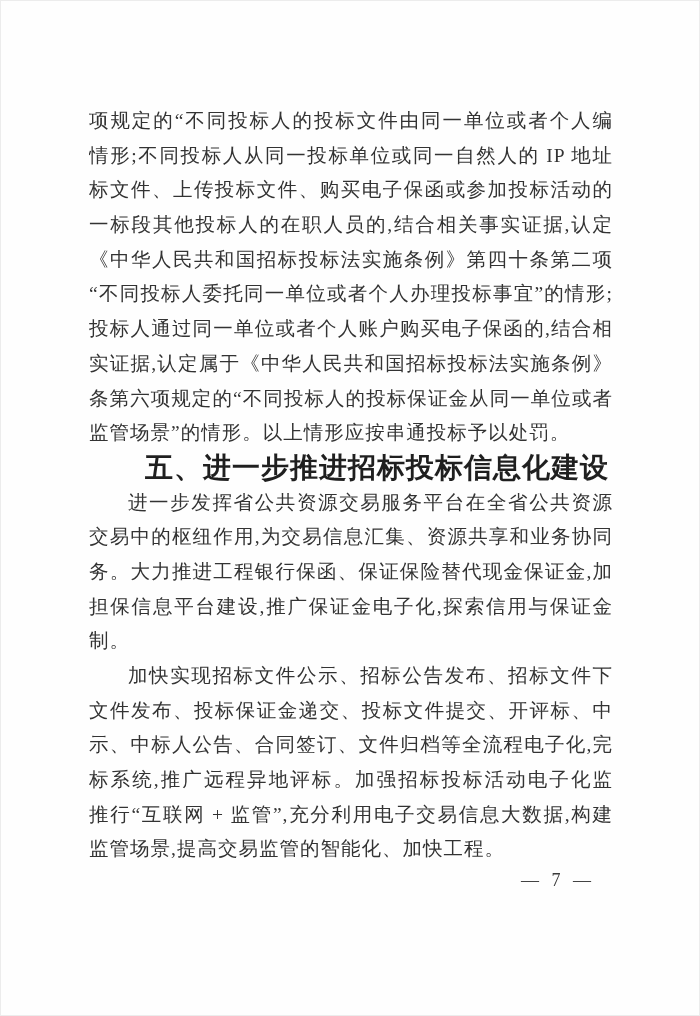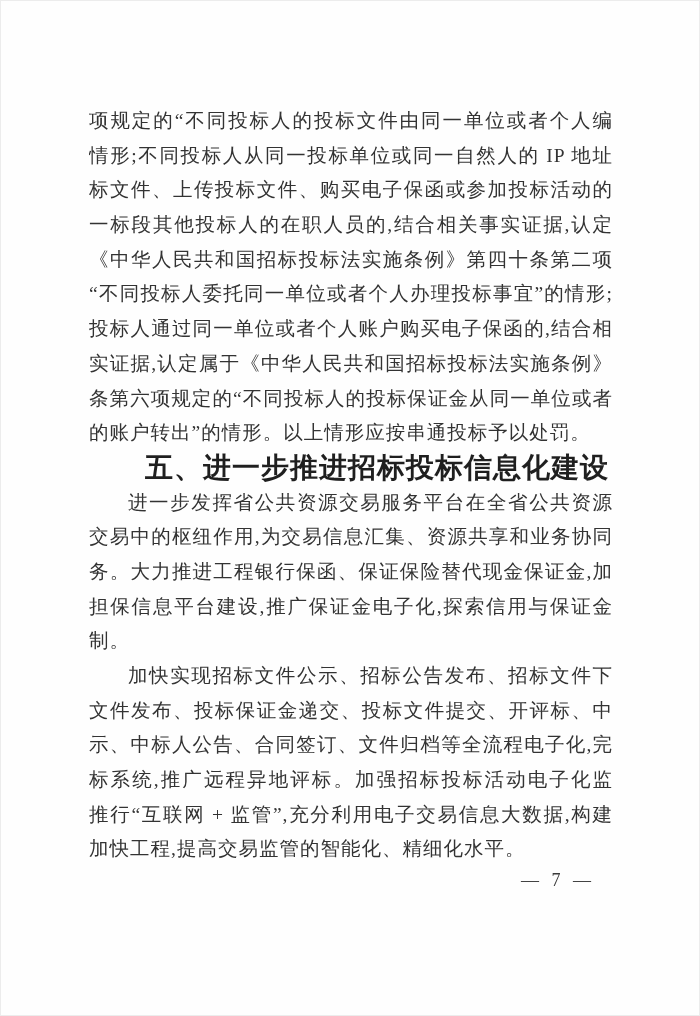--- a/index.html
+++ b/index.html
@@ -65,30 +65,30 @@
   <div class="doc-body" id="doc-body">
       <div class="line">项规定的“不同投标人的投标文件由同一单位或者个人编制”的</div>
       <div class="line">情形;不同投标人从同一投标单位或同一自然人的 IP 地址下载招</div>
       <div class="line">标文件、上传投标文件、购买电子保函或参加投标活动的人员为同</div>
       <div class="line">一标段其他投标人的在职人员的,结合相关事实证据,认定属于</div>
       <div class="line">《中华人民共和国招标投标法实施条例》第四十条第二项规定的</div>
       <div class="line">“不同投标人委托同一单位或者个人办理投标事宜”的情形;不同</div>
       <div class="line">投标人通过同一单位或者个人账户购买电子保函的,结合相关事</div>
       <div class="line">实证据,认定属于《中华人民共和国招标投标法实施条例》第四十</div>
       <div class="line">条第六项规定的“不同投标人的投标保证金从同一单位或者个人</div>
-      <div class="line last">的账户转出”的情形。以上情形应按串通投标予以处罚。</div>
+      <div class="line last">监管场景”的情形。以上情形应按串通投标予以处罚。</div>
       <div class="line heading">五、进一步推进招标投标信息化建设</div>
       <div class="line indent">进一步发挥省公共资源交易服务平台在全省公共资源电子化</div>
       <div class="line">交易中的枢纽作用,为交易信息汇集、资源共享和业务协同提供服</div>
       <div class="line">务。大力推进工程银行保函、保证保险替代现金保证金,加快工程</div>
       <div class="line">担保信息平台建设,推广保证金电子化,探索信用与保证金挂钩机</div>
       <div class="line last">制。</div>
       <div class="line indent">加快实现招标文件公示、招标公告发布、招标文件下载、补充</div>
       <div class="line">文件发布、投标保证金递交、投标文件提交、开评标、中标候选人公</div>
       <div class="line">示、中标人公告、合同签订、文件归档等全流程电子化,完善电子评</div>
       <div class="line">标系统,推广远程异地评标。加强招标投标活动电子化监督,积极</div>
       <div class="line">推行“互联网 + 监管”,充分利用电子交易信息大数据,构建智慧</div>
-      <div class="line last">加快工程,提高交易监管的智能化、精细化水平。</div>
+      <div class="line last">监管场景,提高交易监管的智能化、加快工程。</div>
     </div>
   <div class="footer">
     <span class="page-number">— 7 —</span>
   </div>
 </div>
 
 </body></html>

